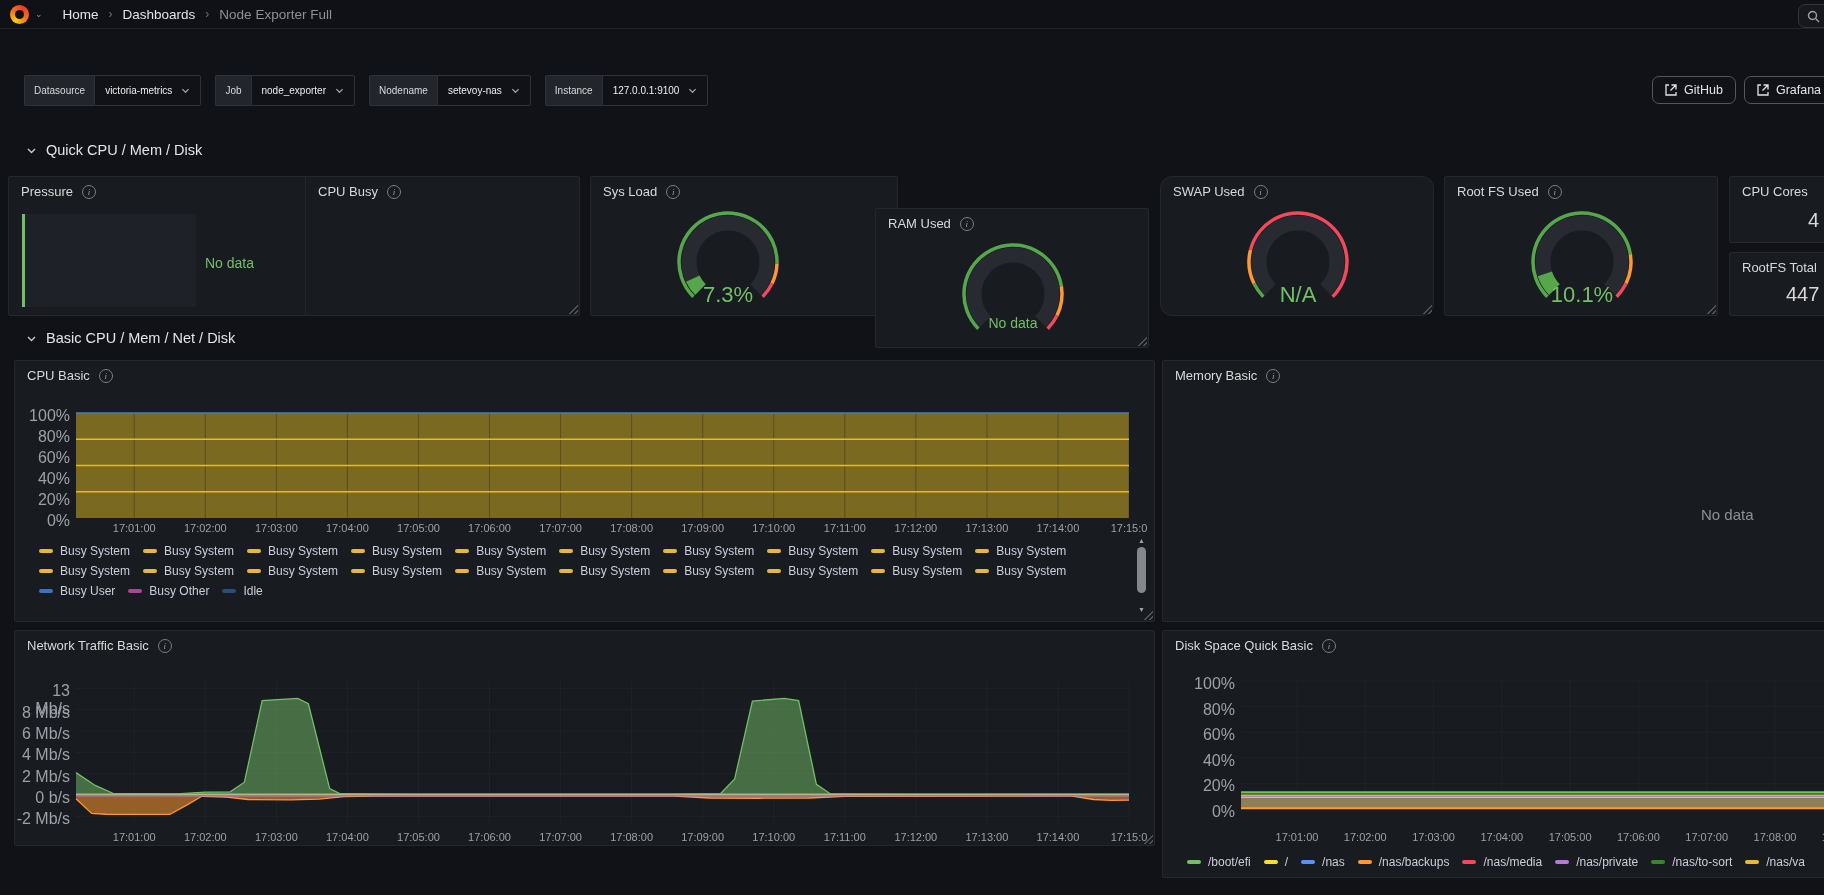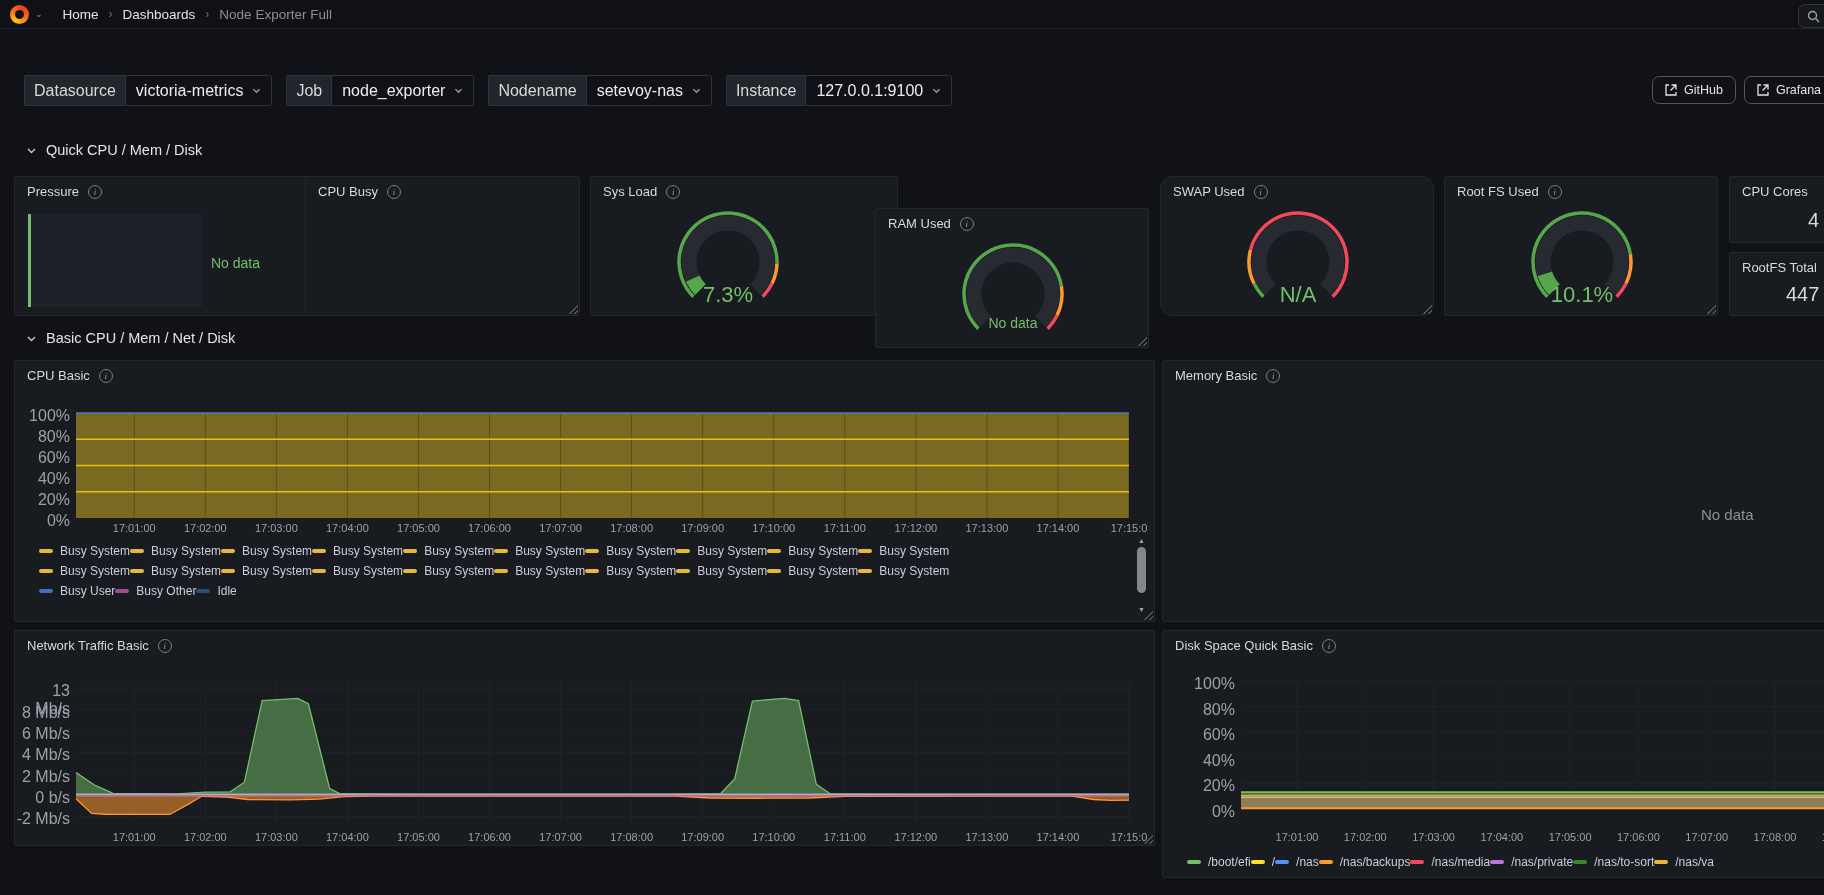--- a/index.html
+++ b/index.html
@@ -7,41 +7,41 @@
   body { background:#111217; font-family:"Liberation Sans", sans-serif; color:#d8d9da; position:relative; }
   .navbar { position:absolute; left:0; top:0; width:1824px; height:29px; background:#101116; border-bottom:1px solid #202228; display:flex; align-items:center; }
   .logo { width:19px; height:19px; border-radius:50%; margin-left:10px; background:conic-gradient(from 210deg,#fbca0a,#f2711c,#ee3b23,#f2711c,#fbca0a); position:relative; }
   .logo::after { content:""; position:absolute; inset:5px; border-radius:50%; background:#101116; }
   .nav-chev { color:#8e9097; font-size:9px; margin:0 14px 0 6px; }
   .crumb { font-size:13.5px; font-weight:500; color:#e3e4e8; margin:0 6px; }
   .crumb.current { color:#8e9097; font-weight:400; }
   .crumb-sep { color:#6c6f76; font-size:12px; margin:0 4px; }
   .search-stub { position:absolute; right:-34px; top:4px; width:60px; height:24px; border:1px solid #33363d; background:#17181d; border-radius:7px; display:flex; align-items:center; padding-left:8px; }
   .filters { position:absolute; left:24px; top:75px; display:flex; gap:14px; }
-  .filter { display:flex; height:31px; font-size:16px; }
+  .filter { display:flex; height:31px; font-size:10px; }
   .filter .flabel { background:#22252b; border:1px solid #2f323a; border-right:none; border-radius:2px 0 0 2px; display:flex; align-items:center; padding:0 9px; color:#d8d9da; }
   .filter .fvalue { background:#111217; border:1px solid #2f323a; border-radius:0 2px 2px 0; display:flex; align-items:center; gap:9px; padding:0 10px; color:#ecedef; cursor:pointer; }
   .chev { width:9px; height:9px; display:inline-block; }
   .chev svg { display:block; }
   .linkbtns { position:absolute; left:1652px; top:76px; display:flex; gap:8px; }
   .linkbtn { height:28px; border:1px solid #52555c; border-radius:7px; background:transparent; color:#e3e4e8; font-size:12.5px; font-weight:500; display:flex; align-items:center; gap:7px; padding:0 12px; cursor:pointer; white-space:nowrap; }
   .section-hdr { position:absolute; display:flex; align-items:center; gap:9px; font-size:14.5px; font-weight:500; color:#e3e4e8; cursor:pointer; }
   .panel { position:absolute; background:#181b1f; border:1px solid #25272d; border-radius:2px; }
   .ptitle { position:absolute; left:12px; top:7px; display:flex; align-items:center; gap:9px; font-size:13px; font-weight:500; color:#d8d9da; z-index:3; }
   .info-i { width:14px; height:14px; border:1px solid #7b7e85; border-radius:50%; color:#9b9ea5; font-size:9px; line-height:12px; text-align:center; font-family:"Liberation Serif",serif; font-style:italic; }
   .grip { position:absolute; right:1px; bottom:1px; width:11px; height:11px; clip-path:polygon(100% 0,100% 100%,0 100%); background:repeating-linear-gradient(135deg,transparent 0 2px,#50535a 2px 3.5px); cursor:nwse-resize; }
   .gauge-wrap { position:absolute; left:52px; top:25px; }
   .gauge-text { fill:#73bf69; font-family:"Liberation Sans",sans-serif; }
   .pressure-box { position:absolute; left:13px; top:37px; width:174px; height:93px; background:#1e2127; border-left:3px solid #73bf69; }
   .pressure-nodata { position:absolute; left:196px; top:78px; font-size:14px; color:#73bf69; }
   .stat-value { position:absolute; font-size:20px; color:#d8d9da; font-weight:400; }
   .nodata-gray { position:absolute; font-size:15px; color:#8e9097; }
   .xlabel { position:absolute; width:70px; margin-left:-35px; text-align:center; font-size:11px; color:#9da0a8; }
   .ylabel { position:absolute; text-align:right; font-size:16px; color:#9da0a8; }
-  .legend-row { position:absolute; display:flex; align-items:center;justify-content:center; }
+  .legend-row { position:absolute; display:flex; gap:13px; align-items:center;justify-content:center; }
   .legend-item { display:flex; align-items:center; gap:7px; font-size:12px; color:#ccccdc; cursor:pointer; white-space:nowrap; }
   .legend-item .sw { width:14px; height:4px; border-radius:2px; }
   .sbar { position:absolute; width:9px; background:transparent; }
   .sbar .thumb { position:absolute; left:0; width:9px; border-radius:5px; background:#85878d; }
   .sbar .arr { position:absolute; left:0; width:9px; text-align:center; font-size:7px; color:#9da0a8; }
   svg { display:block; }
 </style>
 </head>
 <body>
 
@@ -129,21 +129,21 @@
     </svg>
   <span>Quick CPU / Mem / Disk</span>
 </div>
 <div class="section-hdr" style="left:26px; top:330px;">
   <svg width="11" height="11" viewBox="0 0 11 11">
       <path d="M2 4l3.5 3.5L9 4" fill="none" stroke="#c7c8cc" stroke-width="1.4"></path>
     </svg>
   <span>Basic CPU / Mem / Net / Disk</span>
 </div>
 
-<div class="panel" style="left:14px; top:176px; width:332px; height:140px;">
+<div class="panel" style="left:8px; top:176px; width:332px; height:140px;">
   <div class="ptitle">
       <span>Pressure</span>
       <span class="info-i">i</span>
     </div>
   <div class="pressure-box"></div>
   <div class="pressure-nodata">No data</div>
   <div class="grip"></div>
 </div>
 
 <div class="panel" style="left:305px; top:176px; width:275px; height:140px;">

